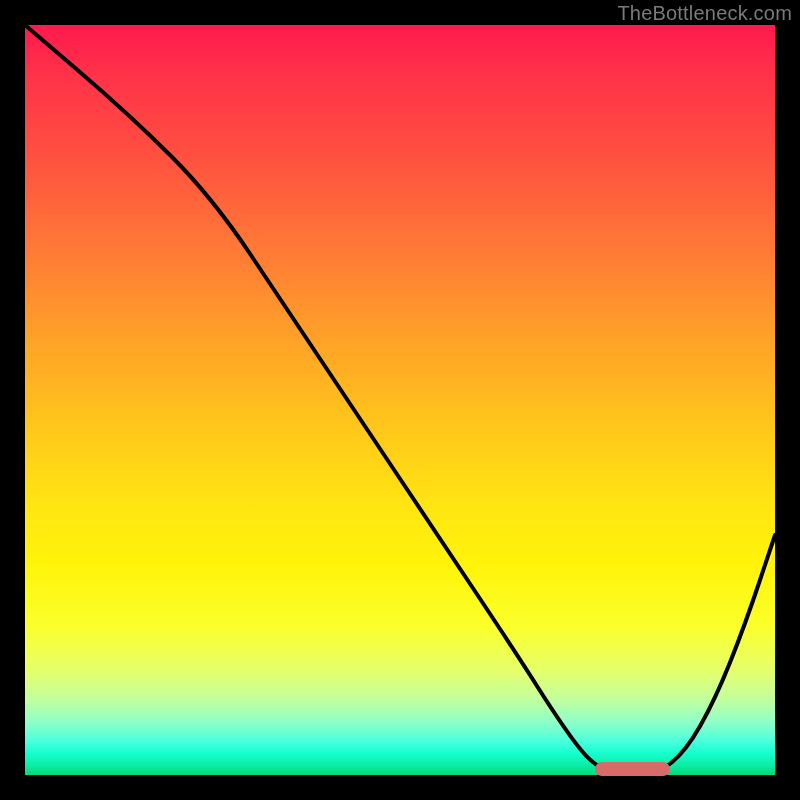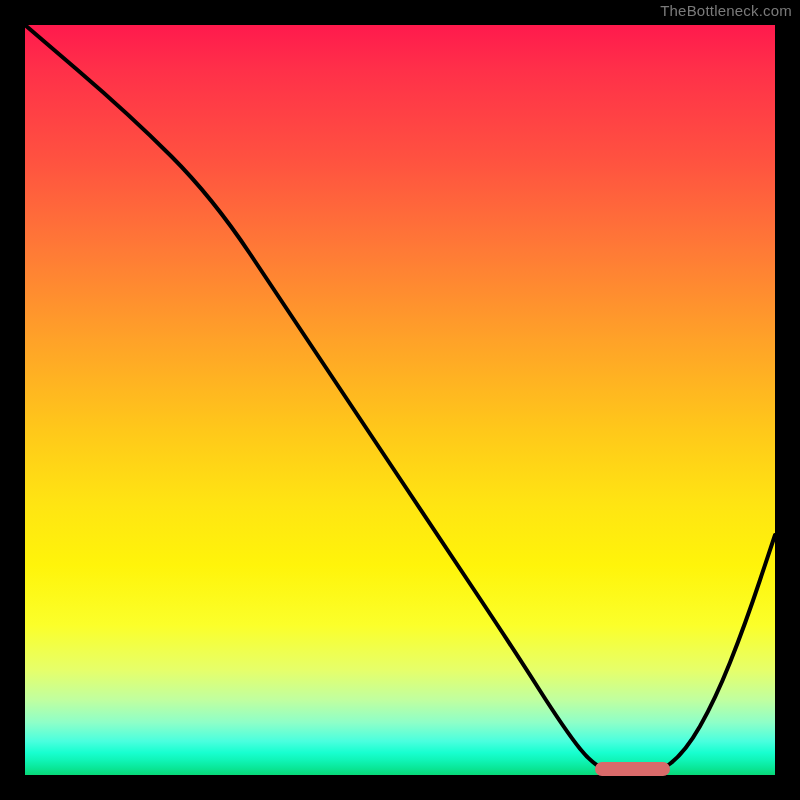--- a/index.html
+++ b/index.html
@@ -43,21 +43,21 @@
       #10f5b8 98%,
       #0ae89a 99%,
       #08d878 100%
     );
   }
   .watermark {
     position: absolute;
     top: 2px;
     right: 8px;
     color: #7a7a7a;
-    font-size: 15px;
+    font-size: 20px;
     font-weight: 500;
     letter-spacing: 0.2px;
     user-select: none;
   }
   svg.curve {
     position: absolute;
     left: 0;
     top: 0;
     width: 750px;
     height: 750px;

